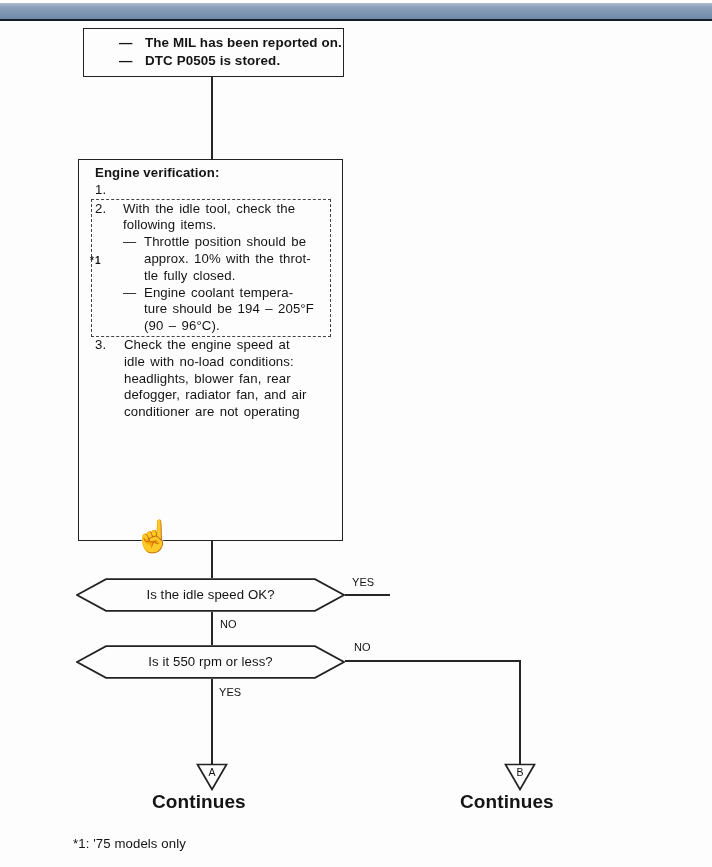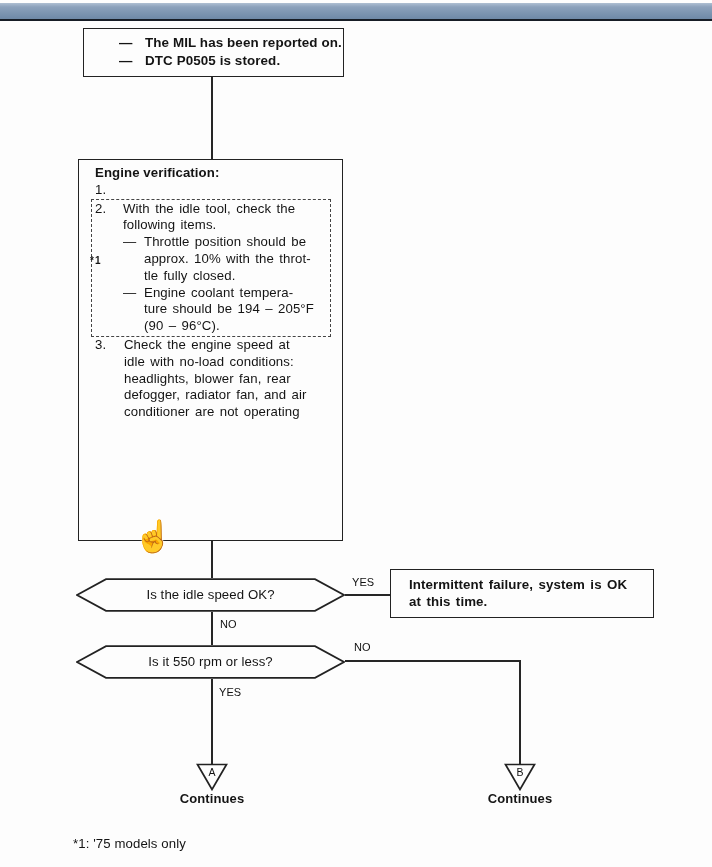--- a/index.html
+++ b/index.html
@@ -36,21 +36,21 @@
   .result-box{left:390px;top:569px;width:264px;height:49px;padding:6px 6px 0 18px;font-weight:bold;font-size:13.3px;line-height:17px;}
   
   .hex{position:absolute;width:269px;height:34px;}
   .hex svg{position:absolute;left:0;top:0;}
   .hex .q{position:absolute;inset:0;display:flex;align-items:center;justify-content:center;font-size:13.2px;padding-bottom:1px;}
   .lbl{position:absolute;font-size:11px;color:#111;}
   
   .tri{position:absolute;width:32px;height:28px;}
   .tri svg{position:absolute;left:0;top:0;}
   .tri .letter{position:absolute;left:0;top:2.5px;width:32px;text-align:center;font-size:10.5px;color:#111;}
-  .caption{position:absolute;width:120px;text-align:center;font-weight:bold;font-size:13px;}
+  .caption{position:absolute;width:120px;text-align:left;font-weight:bold;font-size:19px;}
   .footnote{position:absolute;left:73px;top:836px;font-size:13.2px;}
   .cursor{position:absolute;left:134px;top:518px;font-size:31px;color:#7e7e7e;
     text-shadow:0 0 2px #fff, 0 0 1px #fff;user-select:none;}
 </style>
 </head>
 <body>
 
 <div class="stage">
 
   <div class="topbar"></div>
@@ -116,22 +116,20 @@
   <div class="hex" style="left:76px;top:578px;">
     <svg width="269" height="34" viewBox="0 0 269 34">
       <polygon points="1,17 30,1.2 239,1.2 268,17 239,32.8 30,32.8" fill="#fdfdfd" stroke="#222" stroke-width="1.7"></polygon>
     </svg>
     <div class="q">Is the idle speed OK?</div>
   </div>
 
   <div class="lbl" style="left:352px;top:576px;">YES</div>
   <div class="ln" style="left:345px;top:594px;width:45px;height:1.8px;"></div>
 
-  <div class="box result-box pre">Intermittent failure, system is OK
-at this time.</div>
 
   <div class="lbl" style="left:220px;top:618px;">NO</div>
   <div class="ln" style="left:211px;top:612px;width:1.8px;height:33px;"></div>
 
   <div class="hex" style="left:76px;top:645px;">
     <svg width="269" height="34" viewBox="0 0 269 34">
       <polygon points="1,17 30,1.2 239,1.2 268,17 239,32.8 30,32.8" fill="#fdfdfd" stroke="#222" stroke-width="1.7"></polygon>
     </svg>
     <div class="q">Is it 550 rpm or less?</div>
   </div>

